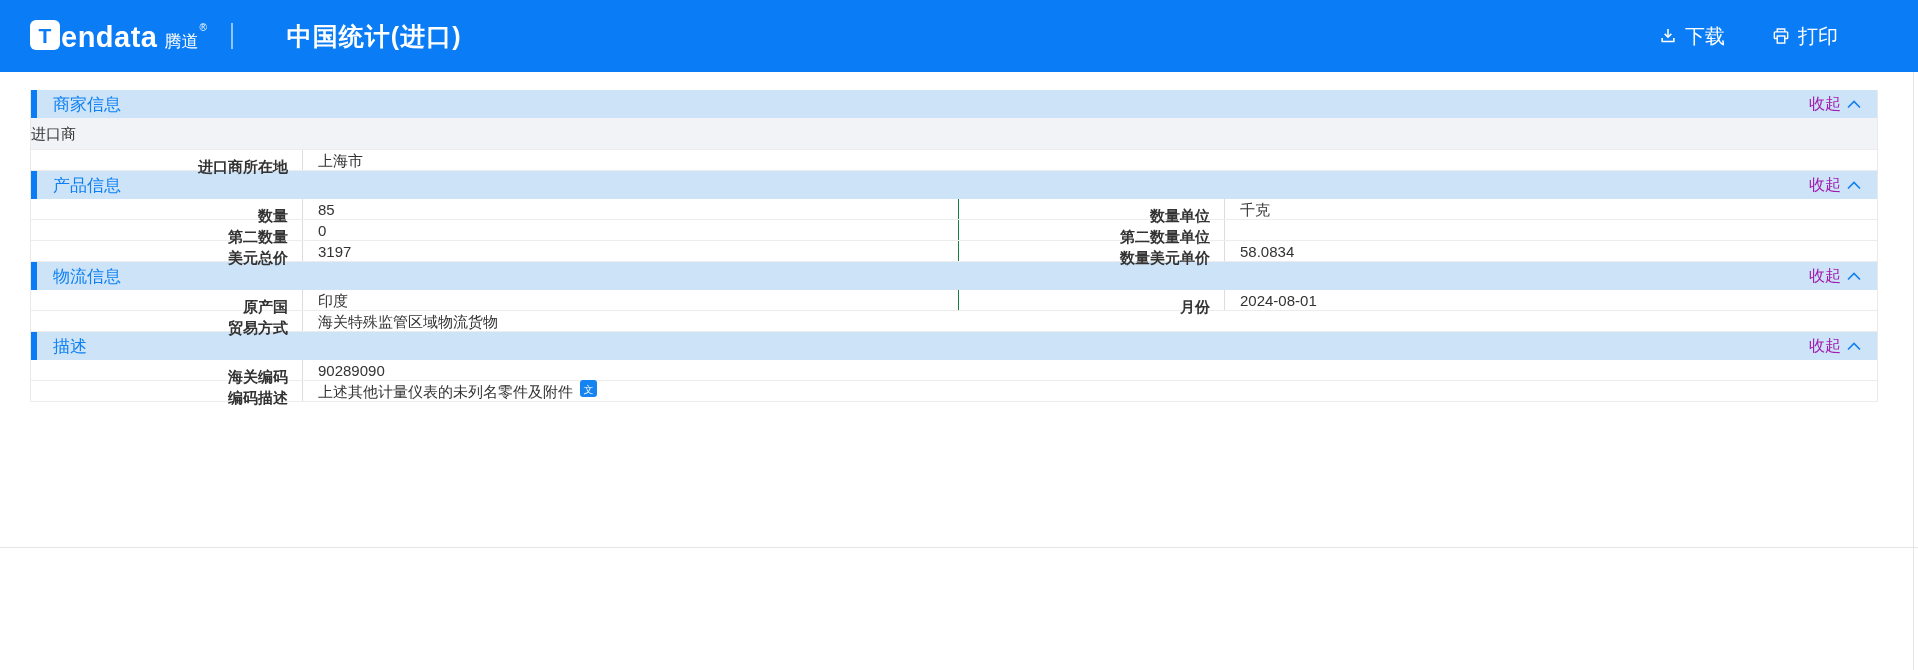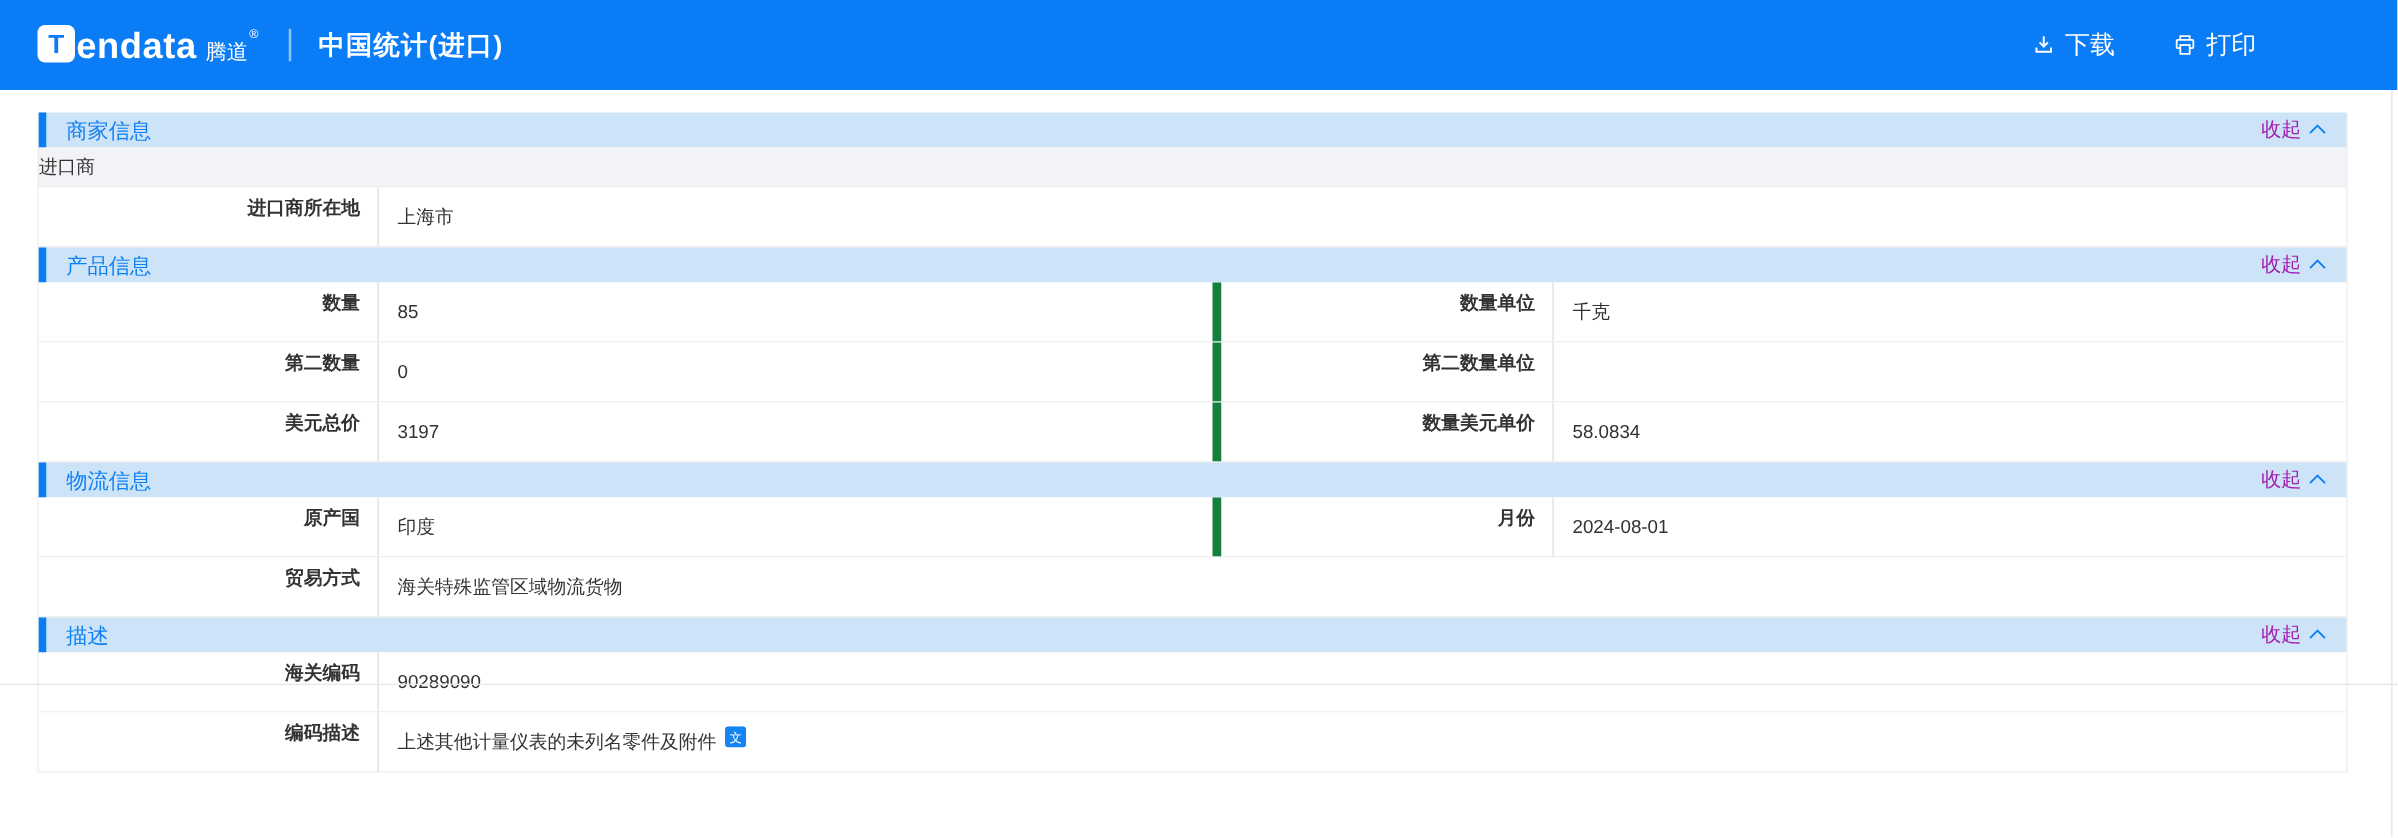--- a/index.html
+++ b/index.html
@@ -28,23 +28,23 @@
     margin-bottom:2px;
   }
   .logo-t{ color:#0a7cf5; font-weight:800; font-size:21px; line-height:1; }
   .logo-word{ font-size:29px; font-weight:700; letter-spacing:.5px; line-height:1; margin-left:1px; }
   .logo-cn{ font-size:17px; font-weight:500; margin-left:7px; line-height:1.25; }
   .logo-reg{ font-size:10px; margin-left:1px; align-self:flex-start; margin-top:2px; }
   .topbar-divider{
     width:2px; height:26px; background:rgba(255,255,255,.55);
     margin:0 22px 0 24px;
   }
-  .page-title{ font-size:21px; font-weight:600; letter-spacing:1px; }
+  .page-title{ font-size:25px; font-weight:600; letter-spacing:1px;margin-left:32px; }
   .topbar-actions{
-    margin-left:auto; padding-right:113px;
+    margin-left:auto; padding-right:80px;
     display:flex; gap:46px; align-items:center;
   }
   .topbar-action{
     display:flex; align-items:center; gap:7px;
     font-size:20px; color:#fff; cursor:pointer; line-height:1;
   }
   .topbar-action svg{ display:block; }
 
   
   .content{
@@ -67,21 +67,21 @@
     cursor:pointer;
   }
   .row-sub{
     height:32px; line-height:32px;
     background:#f1f3f6;
     font-size:15px;
     border-bottom:1px solid #ececec;
   }
   .row{
     display:flex;
-    height:48px;
+    height:21px;
     background:#fff;
     border-bottom:1px solid #ececec;
     font-size:15px;
   }
   .cell-label{
     flex:0 0 272px;
     text-align:right;
     font-weight:bold;
     line-height:33px;
     padding-right:14px;
@@ -90,21 +90,21 @@
   }
   .cell-value{
     flex:1;
     line-height:33px;
     padding-left:15px;
     white-space:nowrap;
     display:flex; align-items:center; gap:7px;
   }
   .half{ display:flex; }
   .half-left{ flex:0 0 927px; }
-  .half-right{ flex:1; border-left:7px solid #15803d;margin-left:12px; }
+  .half-right{ flex:1; border-left:1px solid #15803d; }
   .half-right .cell-label{ flex:0 0 266px; }
 
   .bottom-line{
     position:absolute; left:0; right:0; top:547px; height:1px;
     background:#e6e6e6;
   }
   .scroll-track{
     position:absolute; top:72px; bottom:0; right:4px; width:1px;
     background:#e4e4e4;
   }

